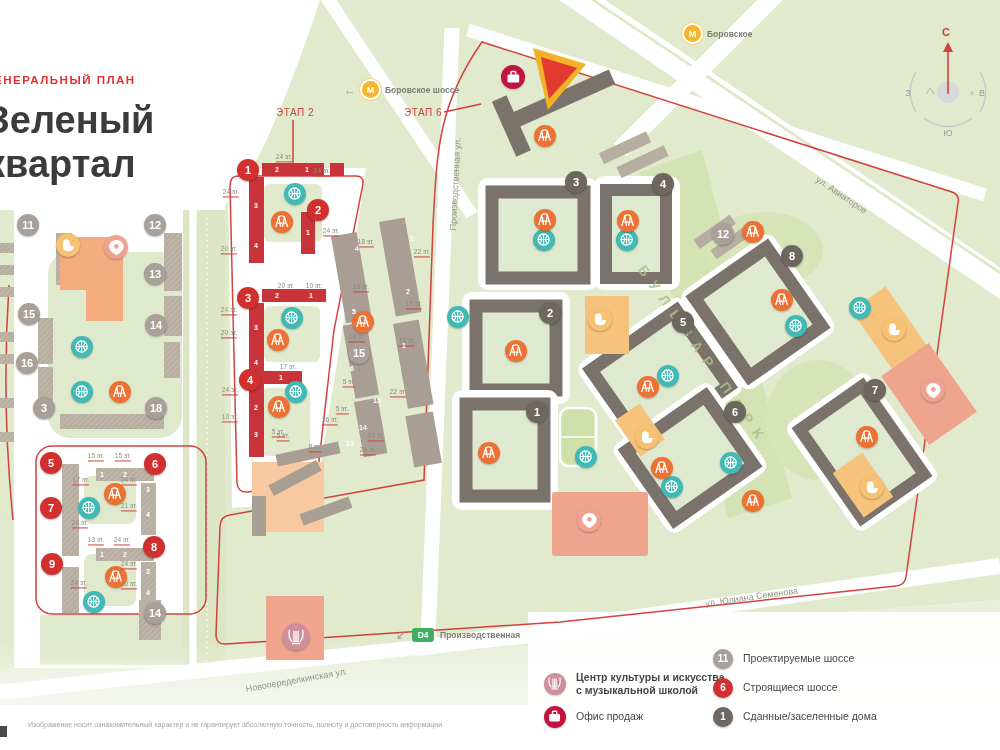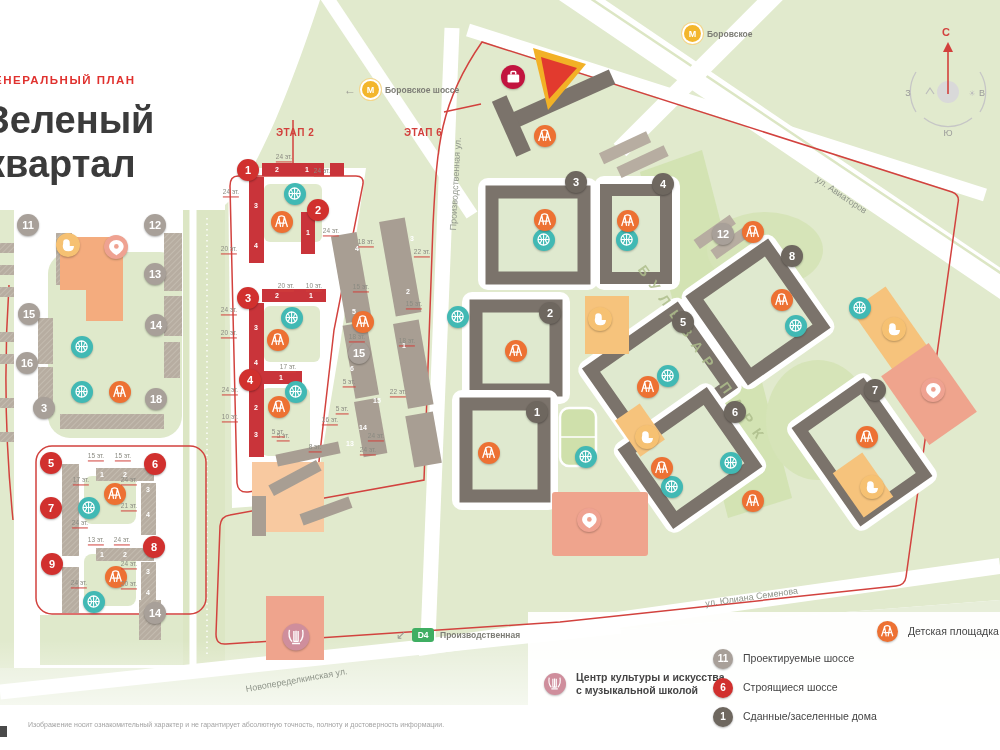--- a/index.html
+++ b/index.html
@@ -31,21 +31,21 @@
   .micon.office{background:#c2143f;width:24px;height:24px;}
   
   .floor{position:absolute;transform:translate(-50%,-50%);font-size:6.5px;color:#8b8b82;white-space:nowrap;
          border-bottom:1.5px solid #d2403c;line-height:1.25;z-index:3;}
   .corps{position:absolute;transform:translate(-50%,-50%);font-size:7px;font-weight:bold;color:#fff;z-index:3;}
   
   .street{position:absolute;font-size:9px;color:#8f958a;white-space:nowrap;z-index:4;}
   .park-label{position:absolute;left:648px;top:262px;font-size:14px;font-weight:bold;letter-spacing:9px;
               color:#aebe8c;opacity:.85;transform:rotate(55deg);transform-origin:left top;z-index:2;white-space:nowrap;}
   
-  .stage{position:absolute;font-size:10px;font-weight:bold;color:#d2403c;letter-spacing:.5px;z-index:6;white-space:nowrap;margin-top:20px;}
+  .stage{position:absolute;font-size:10px;font-weight:normal;color:#d2403c;letter-spacing:.5px;z-index:6;white-space:nowrap;}
   
   .metro-row{position:absolute;display:flex;align-items:center;gap:6px;z-index:6;}
   .metro-circle{width:17px;height:17px;border-radius:50%;background:#f3b62c;color:#fff;font-weight:bold;font-size:9px;
                 display:flex;align-items:center;justify-content:center;box-shadow:0 0 0 2px #fff,0 0 0 3px #f3d68c;}
   .metro-label{font-size:8.5px;color:#7d7d76;font-weight:bold;}
   .dir-arrow{color:#9b9b93;font-size:12px;line-height:1;}
   .d4-badge{width:22px;height:14px;border-radius:3px;background:#3fae62;color:#fff;font-weight:bold;font-size:8.5px;
             display:flex;align-items:center;justify-content:center;}
   
   .legend-col{position:absolute;display:flex;flex-direction:column;z-index:7;}
@@ -281,21 +281,21 @@
 </svg>
 
 <div id="map-markers">
     <div class="badge gray" style="left: 28px; top: 225px;">11</div>
     <div class="badge gray" style="left: 155px; top: 225px;">12</div>
     <div class="badge gray" style="left: 155px; top: 274px;">13</div>
     <div class="badge gray" style="left: 156px; top: 325px;">14</div>
     <div class="badge gray" style="left: 29px; top: 314px;">15</div>
     <div class="badge gray" style="left: 27px; top: 363px;">16</div>
     <div class="badge gray" style="left: 44px; top: 408px;">3</div>
-    <div class="badge gray" style="left: 156px; top: 399px;">18</div>
+    <div class="badge gray" style="left: 156px; top: 408px;">18</div>
     <div class="badge gray" style="left: 155px; top: 613px;">14</div>
     <div class="badge gray" style="left: 359px; top: 353px;">15</div>
     <div class="badge gray" style="left: 723px; top: 234px;">12</div>
     <div class="badge red" style="left: 248px; top: 170px;">1</div>
     <div class="badge red" style="left: 318px; top: 210px;">2</div>
     <div class="badge red" style="left: 248px; top: 298px;">3</div>
     <div class="badge red" style="left: 250px; top: 380px;">4</div>
     <div class="badge red" style="left: 51px; top: 463px;">5</div>
     <div class="badge red" style="left: 155px; top: 464px;">6</div>
     <div class="badge red" style="left: 51px; top: 508px;">7</div>
@@ -624,40 +624,41 @@
 <div class="legend-col" style="left:544px;top:666px;" id="legend-col1">
     <div class="lrow" style="height: 36px; font-weight: bold;">
       <span class="micon culture">
         <svg viewBox="-8 -8 16 16">
           <path d="M-5,-5.5 Q-6.2,0 -3,3.5 M5,-5.5 Q6.2,0 3,3.5 M-1.6,-4.6 V3 M1.6,-4.6 V3 M0,-4.8 V3 M-3,4.9 H3 M-2,3.3 H2" fill="none" stroke="#fff" stroke-width="1.05"></path>
         </svg>
       </span>
       <span class="llabel">Центр культуры и искусства
 с музыкальной школой</span>
     </div>
+    <div class="lrow">
+      <span class="micon office">
+        <svg viewBox="-8 -8 16 16">
+          <rect x="-5" y="-2.5" width="10" height="7" rx="1.2" fill="#fff"></rect>
+          <path d="M-2,-2.5 V-4.2 Q-2,-5 -1.2,-5 H1.2 Q2,-5 2,-4.2 V-2.5" fill="none" stroke="#fff" stroke-width="1.3"></path>
+        </svg>
+      </span>
+      <span class="llabel">Офис продаж</span>
+    </div>
   </div>
 <div class="legend-col" style="left:713px;top:644px;" id="legend-col2">
     <div class="lrow">
       <span class="badge gray">11</span>
       <span class="llabel">Проектируемые шоссе</span>
     </div>
     <div class="lrow">
       <span class="badge red">6</span>
       <span class="llabel">Строящиеся шоссе</span>
     </div>
     <div class="lrow">
       <span class="badge dark">1</span>
       <span class="llabel">Сданные/заселенные дома</span>
     </div>
   </div>
 <div class="legend-col" style="left:877px;top:617px;" id="legend-col3">
-    <div class="lrow">
-      <span class="micon play">
-        <svg viewBox="-8 -8 16 16">
-          <path d="M-5.5,5 L-2.5,-4.5 Q0,-6.3 2.5,-4.5 L5.5,5 M-2.7,-4.7 L-0.9,5 M2.7,-4.7 L0.9,5 M-3.6,1.4 H3.6" fill="none" stroke="#fff" stroke-width="1.2"></path>
-        </svg>
-      </span>
-      <span class="llabel">Детская площадка</span>
-    </div>
   </div>
 
 <div class="abs disclaimer">Изображение носит ознакомительный характер и не гарантирует абсолютную точность, полноту и достоверность информации.</div>
 <div class="abs logo-mark"></div>
 
 </body></html>

